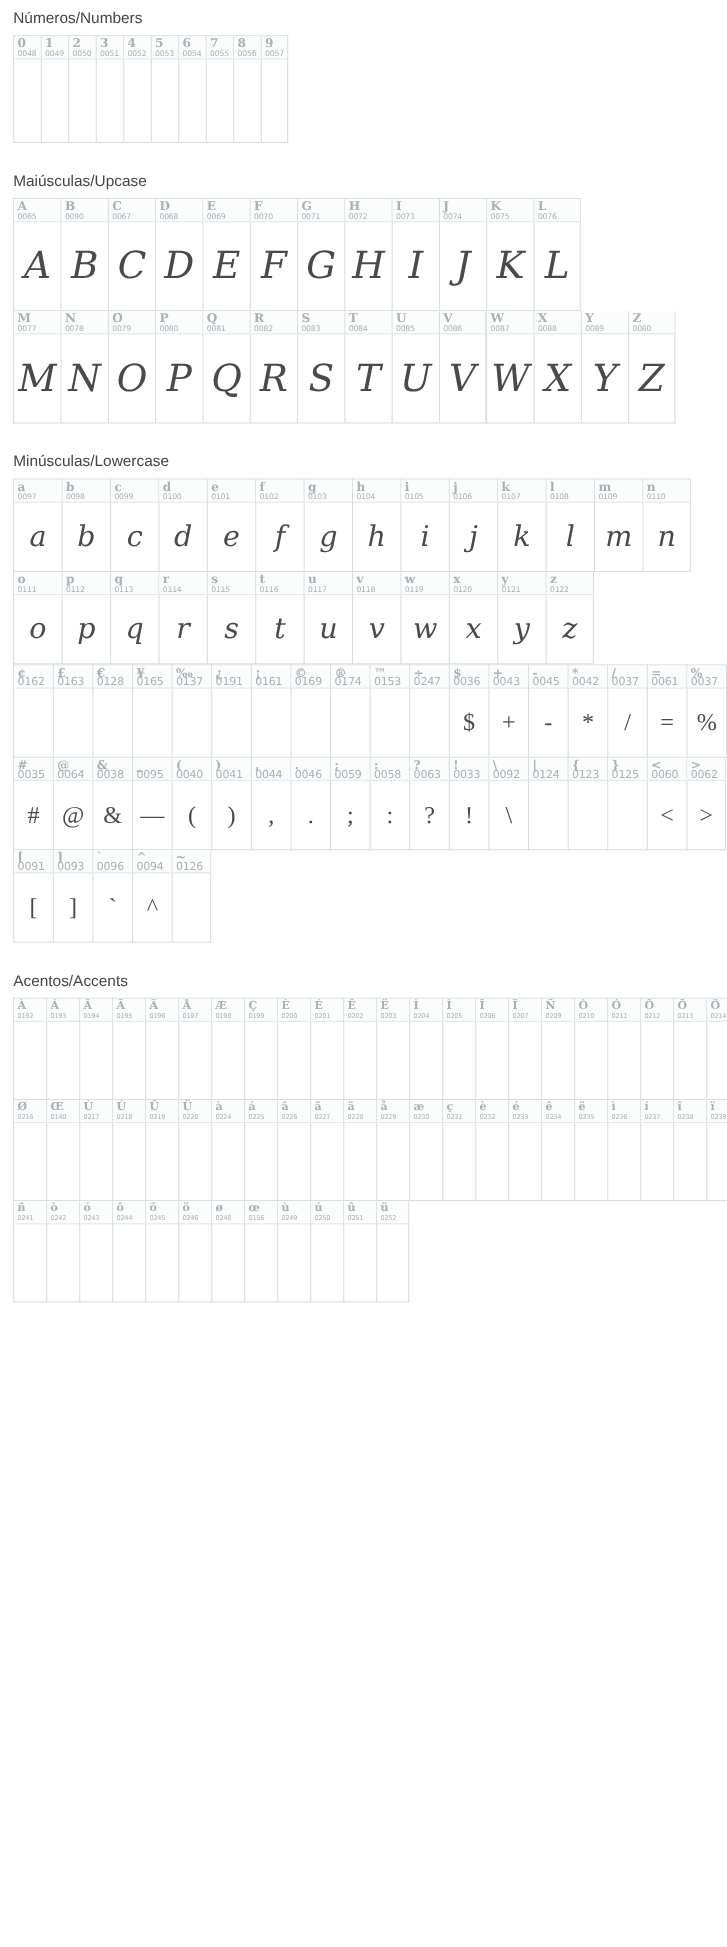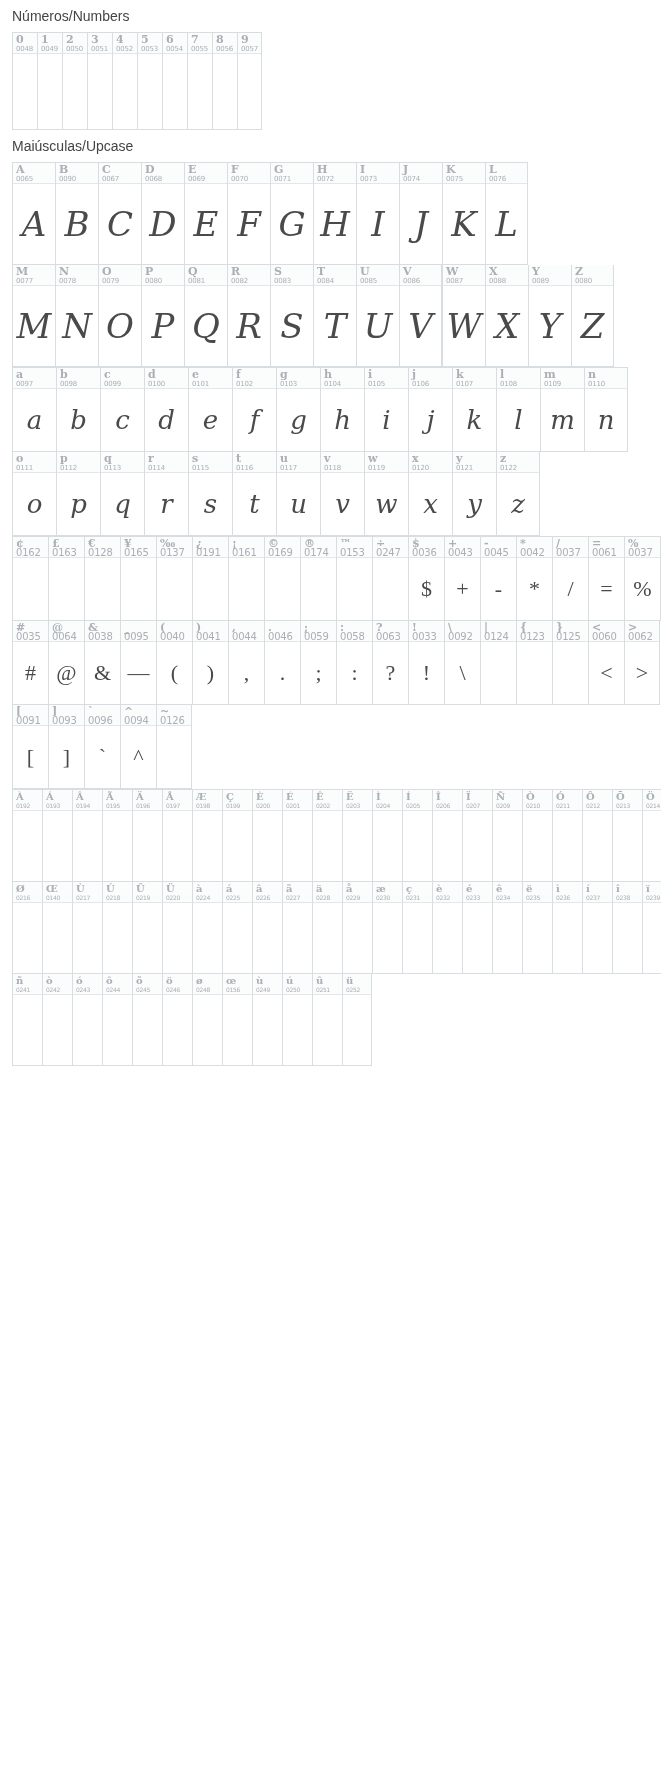--- a/index.html
+++ b/index.html
@@ -8,21 +8,21 @@
     width:661px;
     color:#333;
     -webkit-font-smoothing:antialiased;
   }
   .page{width:661px;padding:0 0 30px 0;box-sizing:border-box;}
   .section{margin:0 0 0 0;}
   .section-title{
     font-size:14px;
     color:#444;
     padding:0 0 8px 12px;
-    margin-top:8px;
+    margin-top:26px;
   }
   .section:first-child .section-title{margin-top:8px;}
   .grid{
     display:flex;
     flex-wrap:wrap;
     padding-left:12px;
     box-sizing:border-box;
   }
   .row{
     display:flex;
@@ -359,20 +359,21 @@
               <div class="hdr">
                 <span class="ch">Z</span>
                 <span class="code">0080</span>
               </div>
               <div class="glyph">Z</div>
             </div>
           </div>
         </div>
       </div>
       <div class="section lowercase">
+        <div class="section-title">Minúsculas/Lowercase</div>
         <div class="grid">
           <div class="row">
             <div class="cell">
               <div class="hdr">
                 <span class="ch">a</span>
                 <span class="code">0097</span>
               </div>
               <div class="glyph">a</div>
             </div>
             <div class="cell">
@@ -847,20 +848,21 @@
               <div class="hdr">
                 <span class="ch">~</span>
                 <span class="code">0126</span>
               </div>
               <div class="glyph"></div>
             </div>
           </div>
         </div>
       </div>
       <div class="section accents">
+        <div class="section-title">Acentos/Accents</div>
         <div class="grid">
           <div class="row">
             <div class="cell">
               <div class="hdr">
                 <span class="ch">À</span>
                 <span class="code">0192</span>
               </div>
               <div class="glyph"></div>
             </div>
             <div class="cell">

